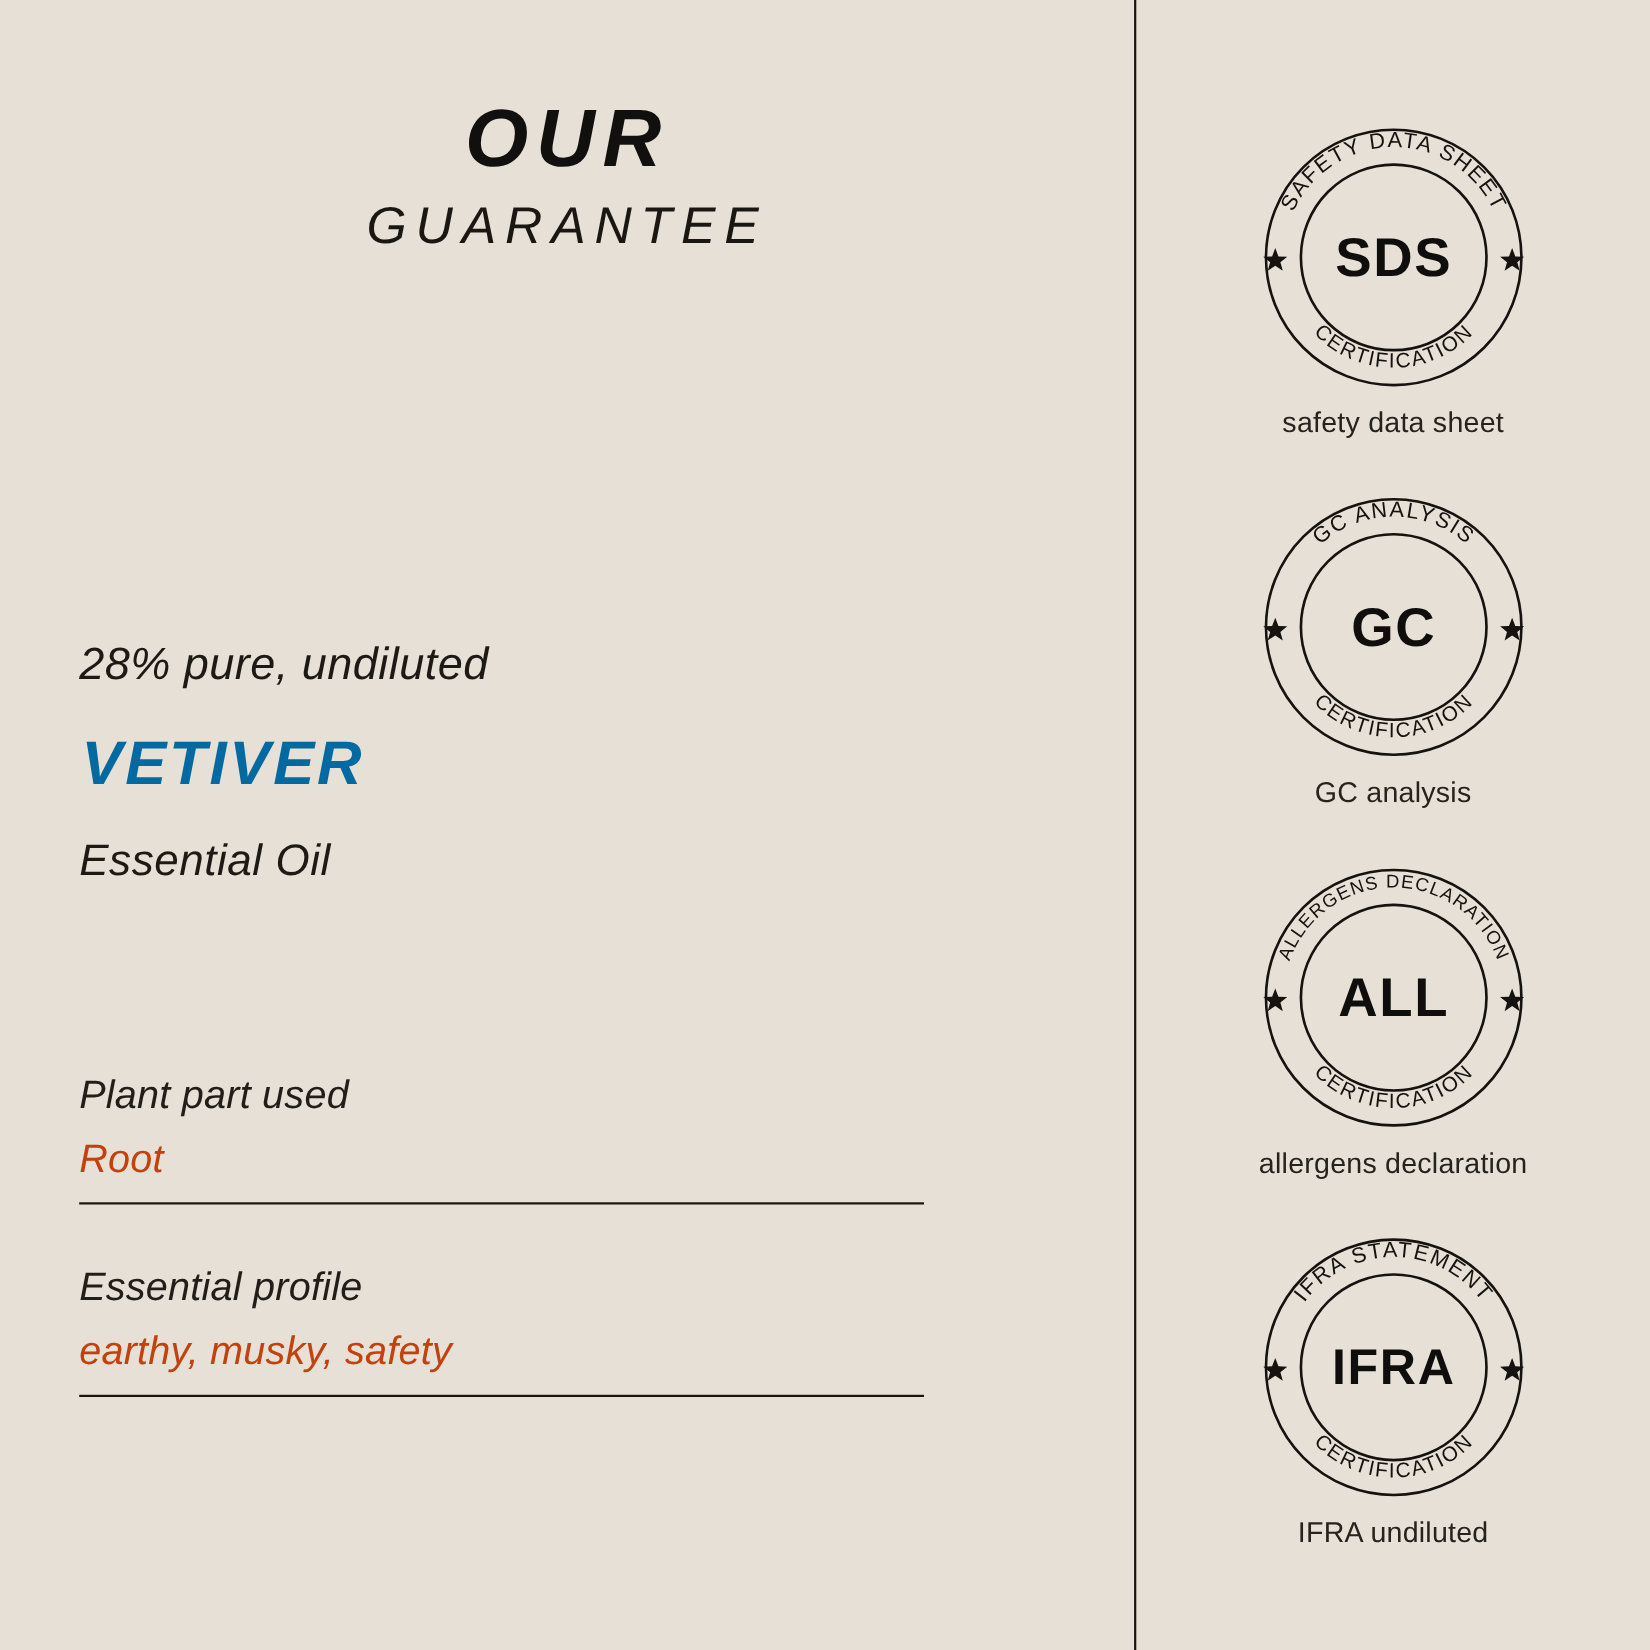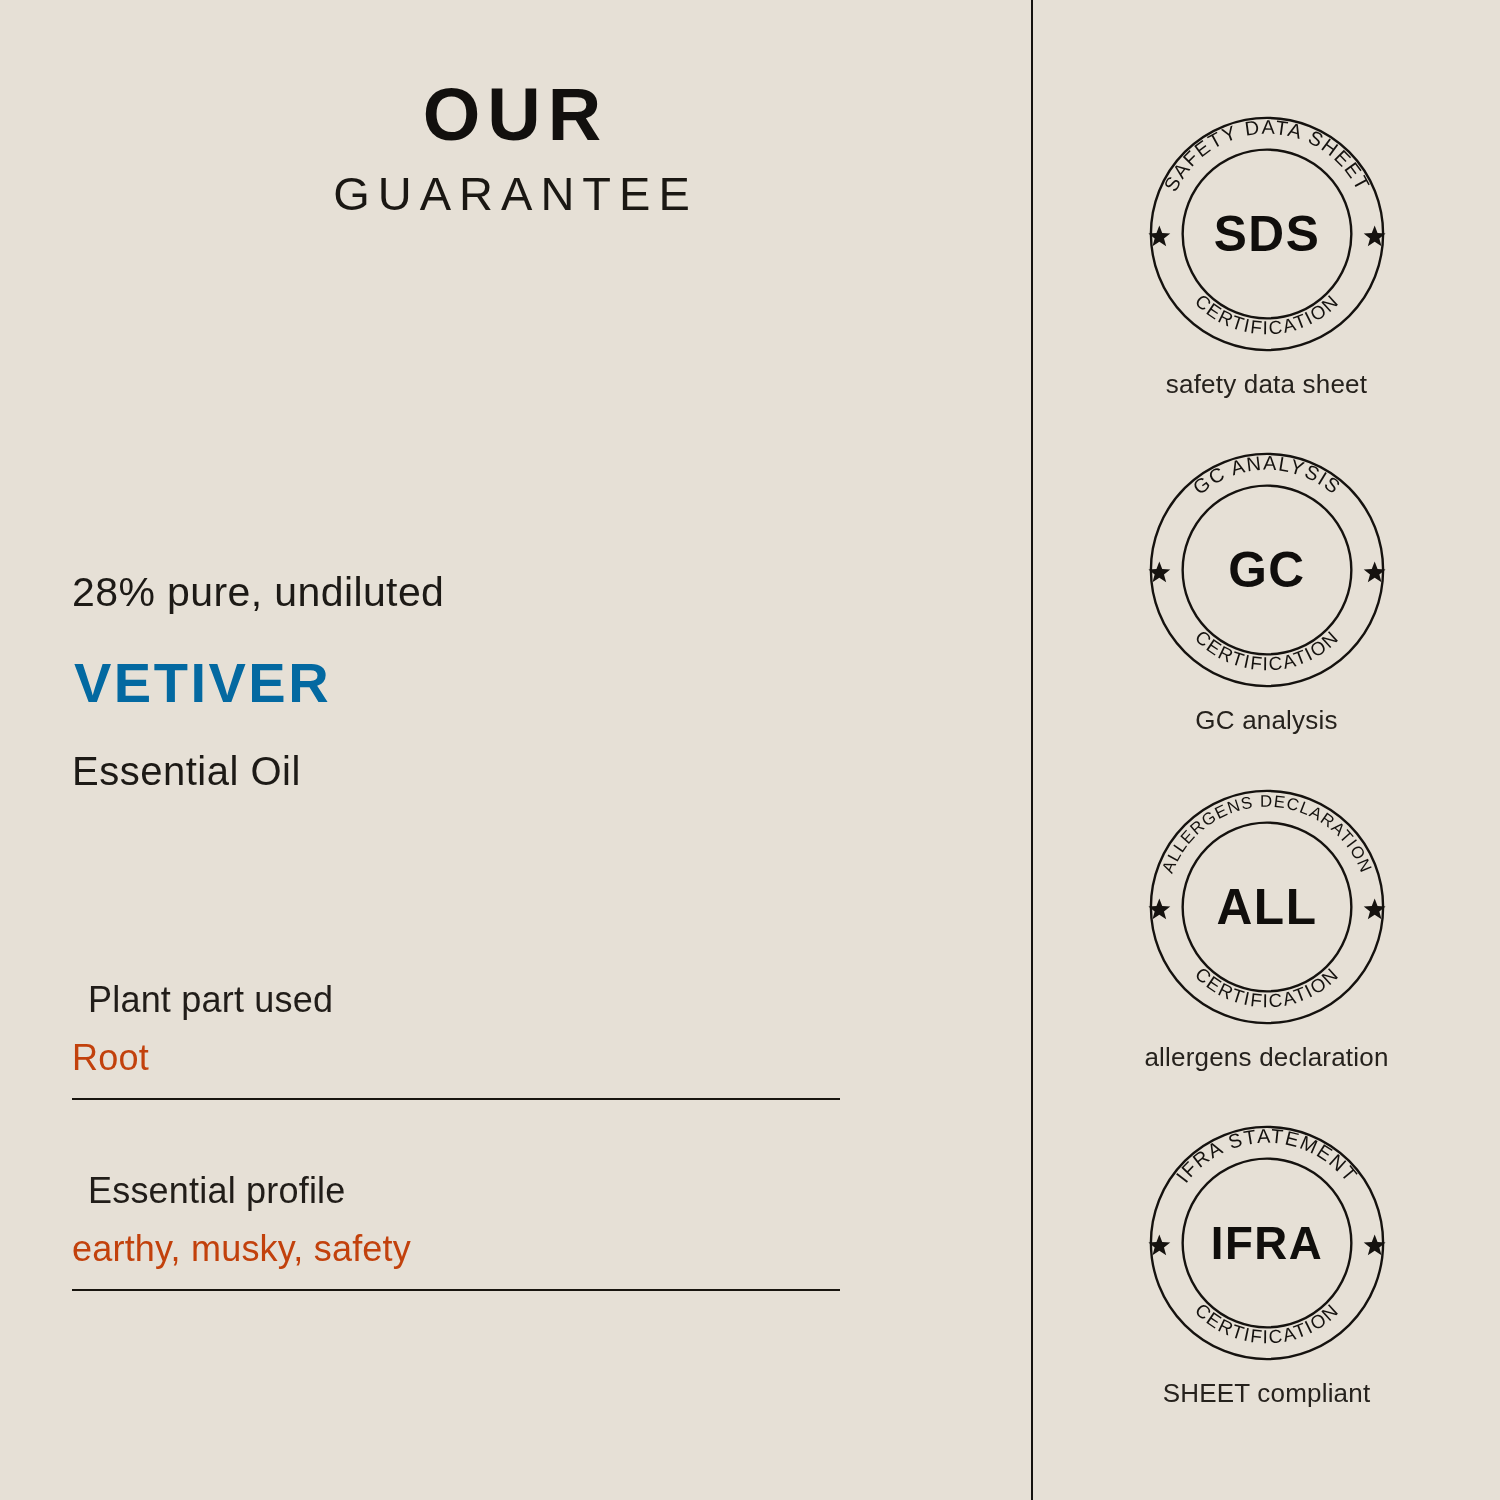--- a/index.html
+++ b/index.html
@@ -30,23 +30,24 @@
     left: 1031px;
     width: 2px;
     height: 1500px;
     background: #15120f;
   }
 
   
   .left-col {
     position: absolute;
     left: 0;
-    top: 0;
+    top: 11px;
     width: 1031px;
     height: 1184px;
+    font-style: italic;
   }
 
   .headline-block {
     position: absolute;
     left: 0;
     top: 78px;
     width: 1031px;
     text-align: center;
   }
   .headline-our {
@@ -102,21 +103,21 @@
     left: 72px;
     top: 966px;
     width: 768px;
   }
   .spec-group { width: 768px; }
   .spec-label {
     font-size: 36px;
     font-weight: 400;
     color: #211d19;
     line-height: 1.0;
-    margin: 16px;
+    margin: 0;
     letter-spacing: 0.2px;
   }
   .spec-value {
     font-size: 36px;
     font-weight: 500;
     color: #c2410c;
     line-height: 1.0;
     margin: 22px 0 0 0;
     letter-spacing: 0.2px;
   }
@@ -287,17 +288,17 @@
             <textPath href="#arcTop3" startOffset="50%" text-anchor="middle">IFRA STATEMENT</textPath>
           </text>
           <text font-family="'Liberation Sans', sans-serif" font-size="19" letter-spacing="1.6" fill="#15120f">
             <textPath href="#arcBot3" startOffset="50%" text-anchor="middle" side="right">CERTIFICATION</textPath>
           </text>
           <polygon points="21.5,121.5 24.4,129.1 32.5,129.4 26.2,134.5 28.4,142.3 21.5,137.7 14.6,142.3 16.8,134.5 10.5,129.4 18.6,129.1" fill="#15120f"></polygon>
           <polygon points="238.5,121.5 241.4,129.1 249.5,129.4 243.2,134.5 245.4,142.3 238.5,137.7 231.6,142.3 233.8,134.5 227.5,129.4 235.6,129.1" fill="#15120f"></polygon>
           <text x="130" y="130" text-anchor="middle" dominant-baseline="central" font-family="'Liberation Sans', sans-serif" font-size="46" font-weight="700" letter-spacing="1.5" fill="#100e0c">IFRA</text>
         </svg>
       </div>
-      <div class="badge-caption">SHEET compliant</div>
+      <div class="badge-caption">IFRA undiluted</div>
     </div>
 
   </div>
 </div>
 
 </body></html>

